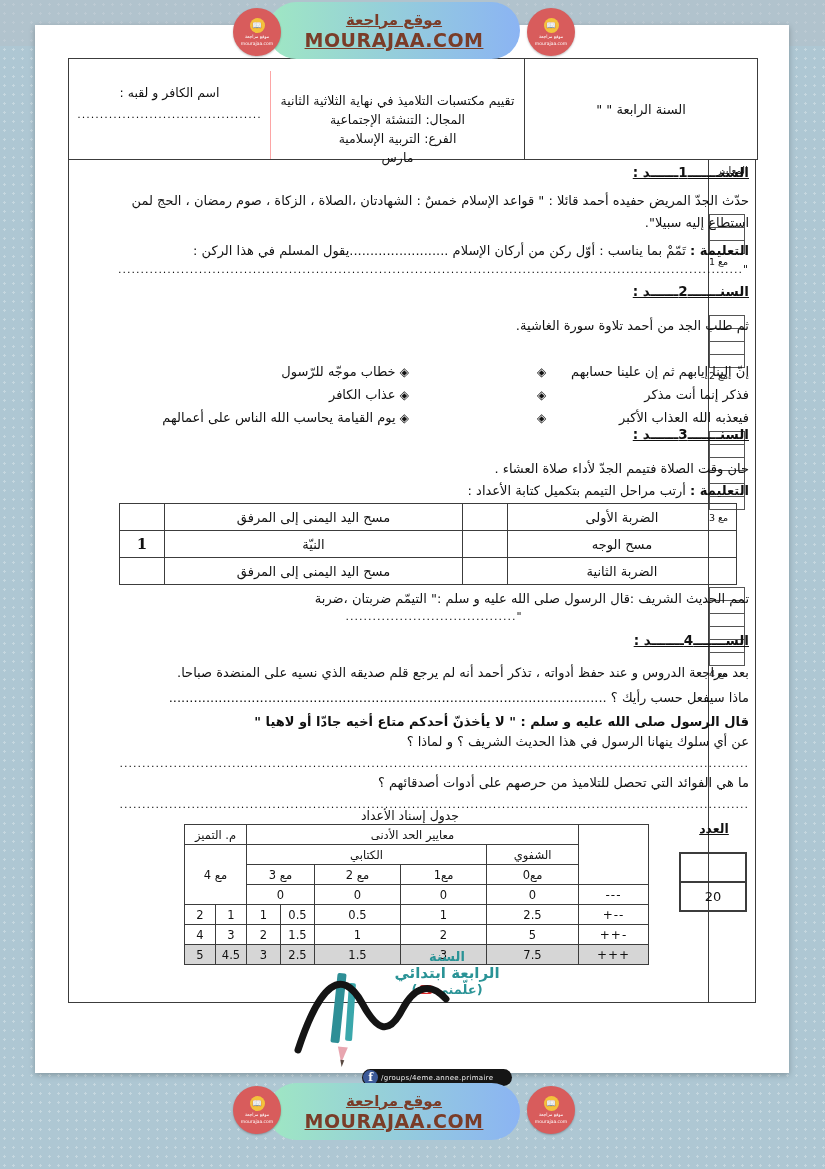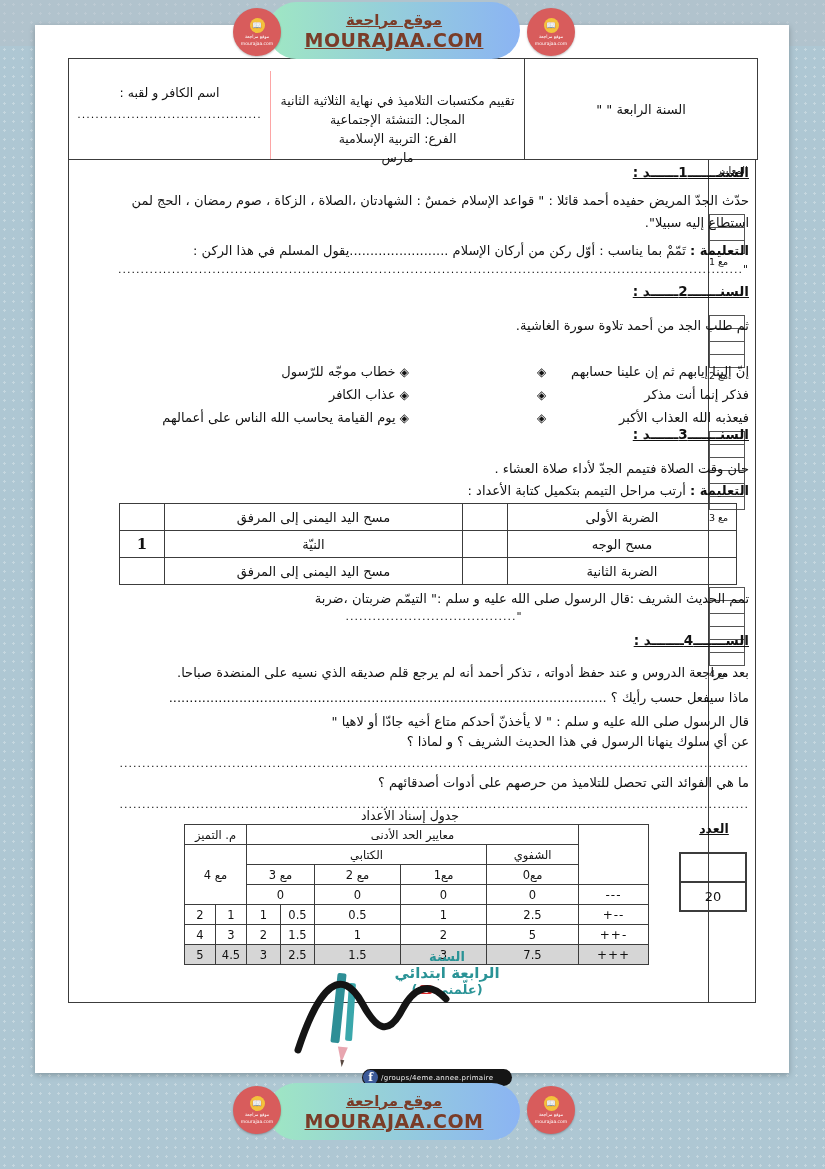--- a/index.html
+++ b/index.html
@@ -223,21 +223,21 @@
           <td class="tn stepnum"></td>
         </tr>
       </tbody>
         </table>
       <div class="abs btext" style="top:428px;">تمم الحديث الشريف :قال الرسول صلى الله عليه و سلم :" التيمّم ضربتان ،ضربة</div>
       <div class="abs dotline" style="top:450px;text-align:center;">"......................................</div>
 
       <div class="abs shead" style="top:460px;margin-top:12px;">الســـــــ4ـــــــد :</div>
       <div class="abs btext" style="top:502px;">بعد مراجعة الدروس و عند حفظ أدواته ، تذكر أحمد أنه لم يرجع قلم صديقه الذي نسيه على المنضدة صباحا.</div>
       <div class="abs btext dotlineish" style="top:527px;white-space:nowrap;overflow:hidden;">ماذا سيفعل حسب رأيك ؟ ..........................................................................................................</div>
-      <div class="abs btext" style="top:551px;">قال الرسول صلى الله عليه و سلم : " لا يأخذنّ أحدكم متاع أخيه جادّا أو لاهيا "</div>
+      <div class="abs btext" style="top:551px;font-weight:bold;">قال الرسول صلى الله عليه و سلم : " لا يأخذنّ أحدكم متاع أخيه جادّا أو لاهيا "</div>
       <div class="abs btext" style="top:571px;">عن أي سلوك ينهانا الرسول في هذا الحديث الشريف ؟ و لماذا ؟</div>
       <div class="abs dotline" style="top:597px;">......................................................................................................................................................................................</div>
       <div class="abs btext" style="top:612px;">ما هي الفوائد التي تحصل للتلاميذ من حرصهم على أدوات أصدقائهم ؟</div>
       <div class="abs dotline" style="top:638px;">......................................................................................................................................................................................</div>
 
       <div class="abs gtitle" style="top:648px;right:105px;width:468px;text-align:center;">جدول إسناد الأعداد</div>
       <table class="gtable" style="position:absolute;right:100px;top:664px;">
         <colgroup>
             <col style="width:70px">
             <col style="width:92px">

